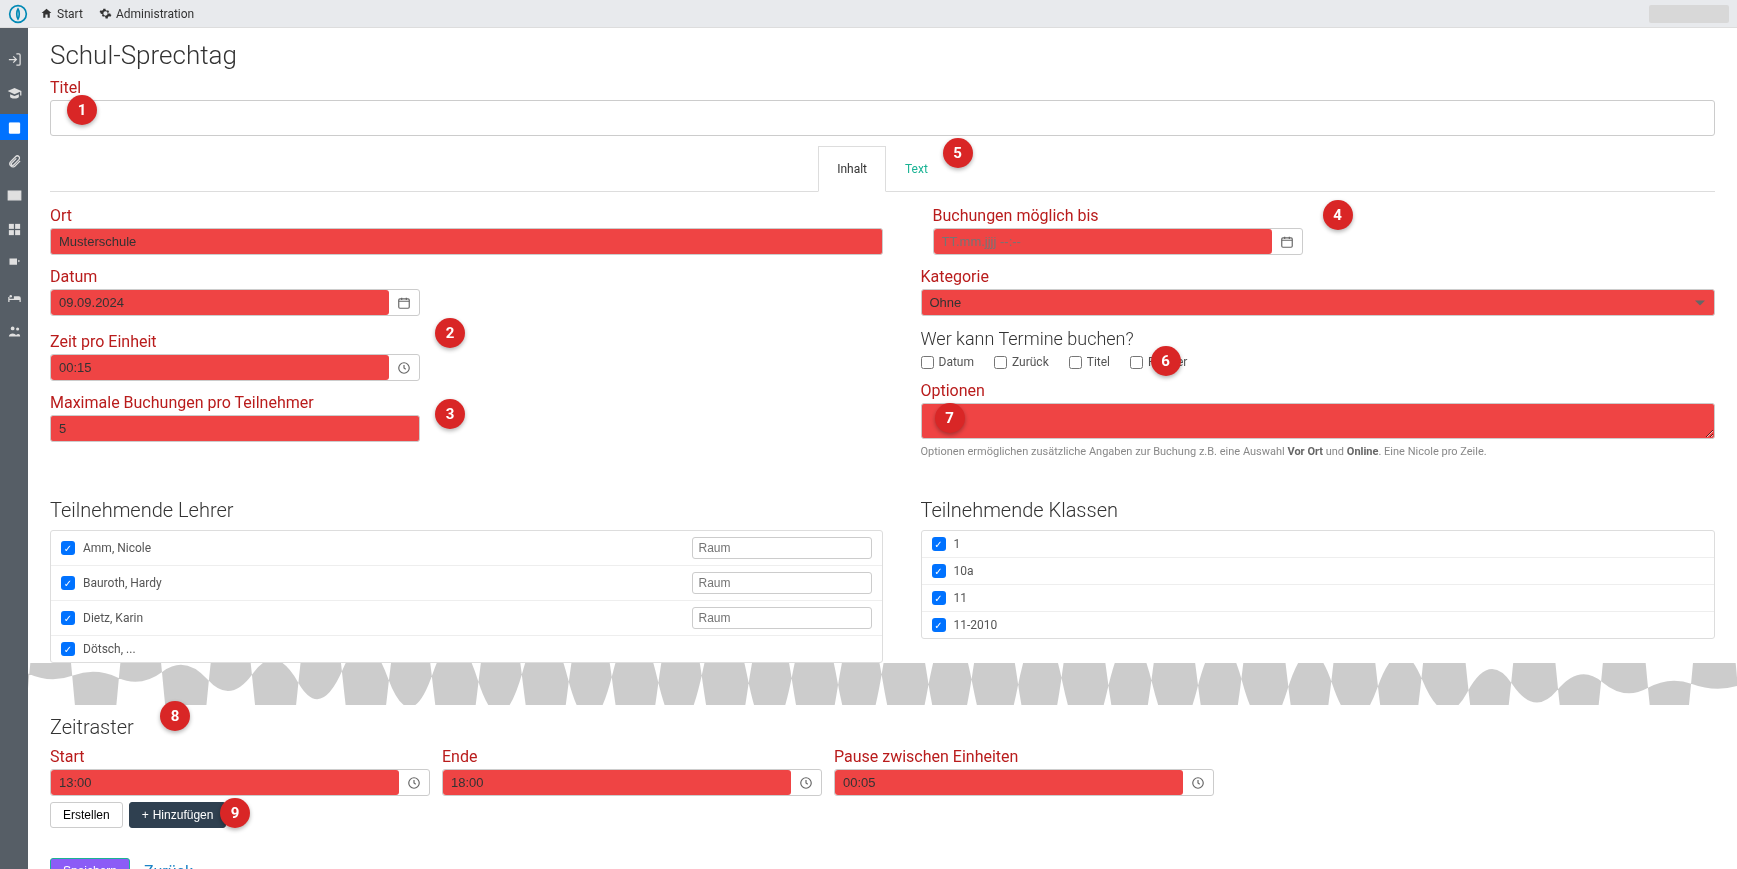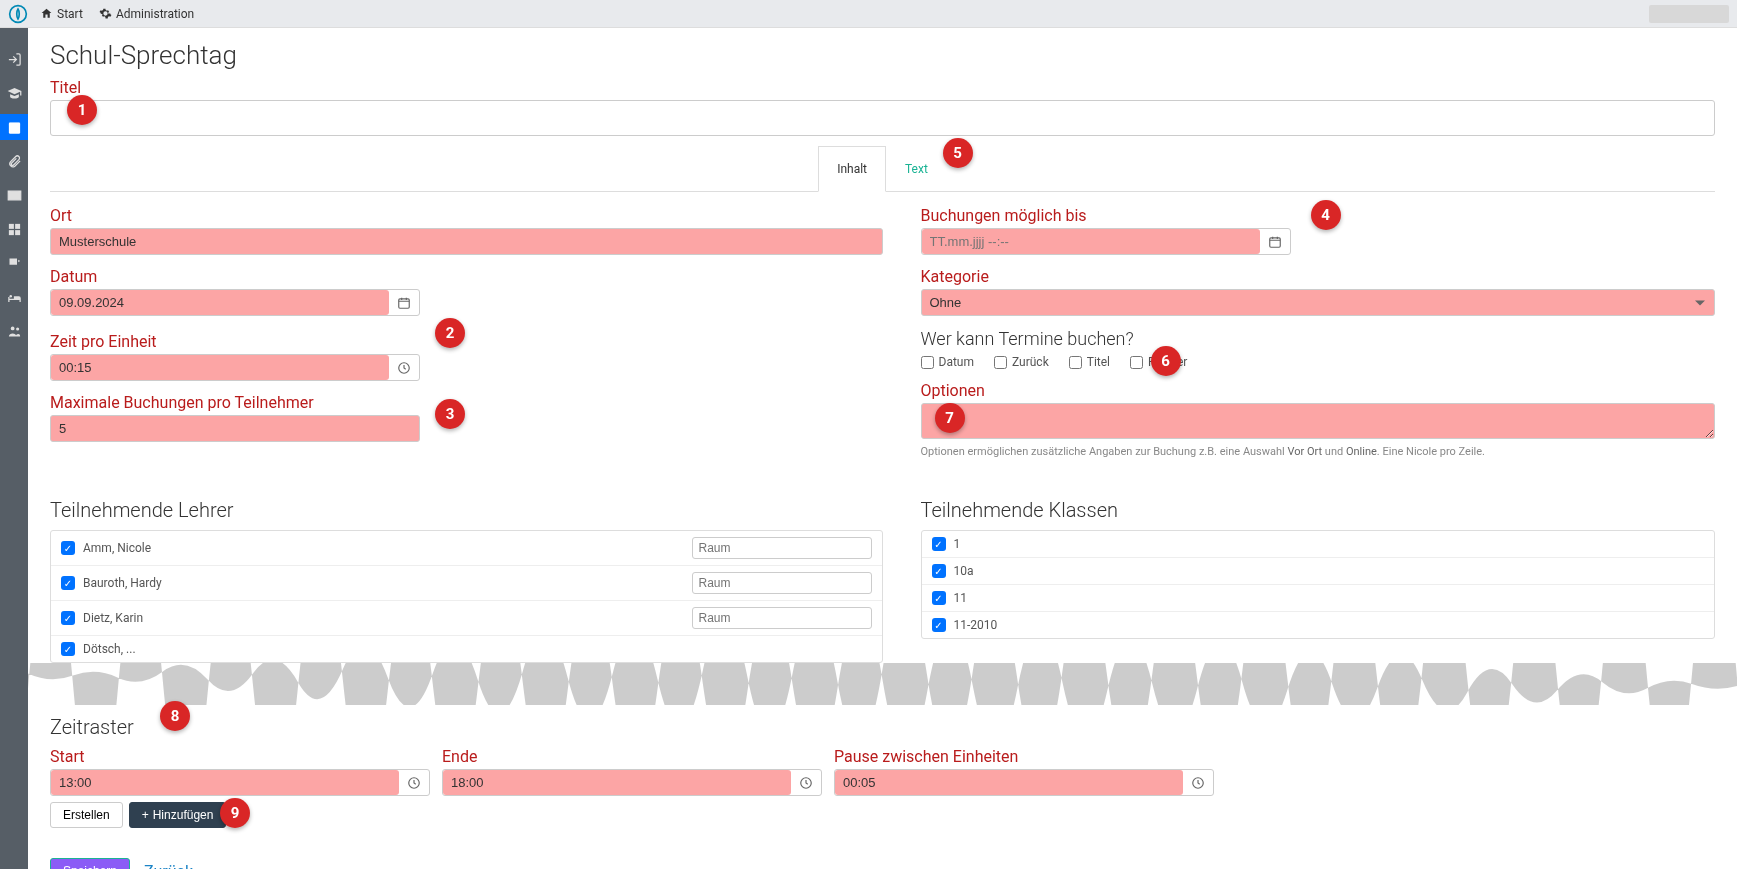--- a/index.html
+++ b/index.html
@@ -93,21 +93,21 @@
       color: #b91c1c;
       margin-bottom: 3px;
       display: block;
     }
     .input, .select, .textarea {
       width: 100%;
       border: 1px solid #ccc;
       border-radius: 3px;
       padding: 5px 8px;
       font-size: 13px;
-      background: #fca5a5;
+      background: #ef4444;
       color: #333;
     }
     .input-group {
       display: flex;
       align-items: center;
       border: 1px solid #ccc;
       border-radius: 3px;
       background: #fff;
     }
     .input-group .input {
@@ -232,21 +232,21 @@
       height: 36px;
       resize: both;
     }
     .help-text {
       font-size: 11px;
       color: #888;
       margin-top: 3px;
     }
     .help-text strong {
       color: #666;
-      font-weight: 400;
+      font-weight: 700;
     }
     .list-box {
       border: 1px solid #ddd;
       border-radius: 3px;
     }
     .list-row {
       display: flex;
       align-items: center;
       padding: 6px 10px;
       border-bottom: 1px solid #eee;
@@ -484,21 +484,21 @@
           <div class="annotation-badge" style="left:385px; top:-14px;">2</div>
         </div>
         <div class="field col-datetime" style="position:relative;">
           <label class="label">Maximale Buchungen pro Teilnehmer</label>
           <input class="input" value="5" style="">
           <div class="annotation-badge" style="left:385px; top:6px;">3</div>
         </div>
       </div>
 
       <div class="col">
-        <div class="field" style="position:relative; width:370px;">
+        <div class="field" style="position:relative; width:370px;margin-left:12px;">
           <label class="label">Buchungen möglich bis</label>
           <div class="input-group">
             <input class="input" placeholder="TT.mm.jjjj --:--" style="">
             <span class="ig-icon">
                 <svg viewBox="0 0 24 24" fill="none" stroke="currentColor" stroke-width="2">
                   <rect x="3" y="5" width="18" height="16" rx="2"></rect>
                   <path d="M3 9h18M8 3v4M16 3v4"></path>
                 </svg>
               </span>
           </div>

